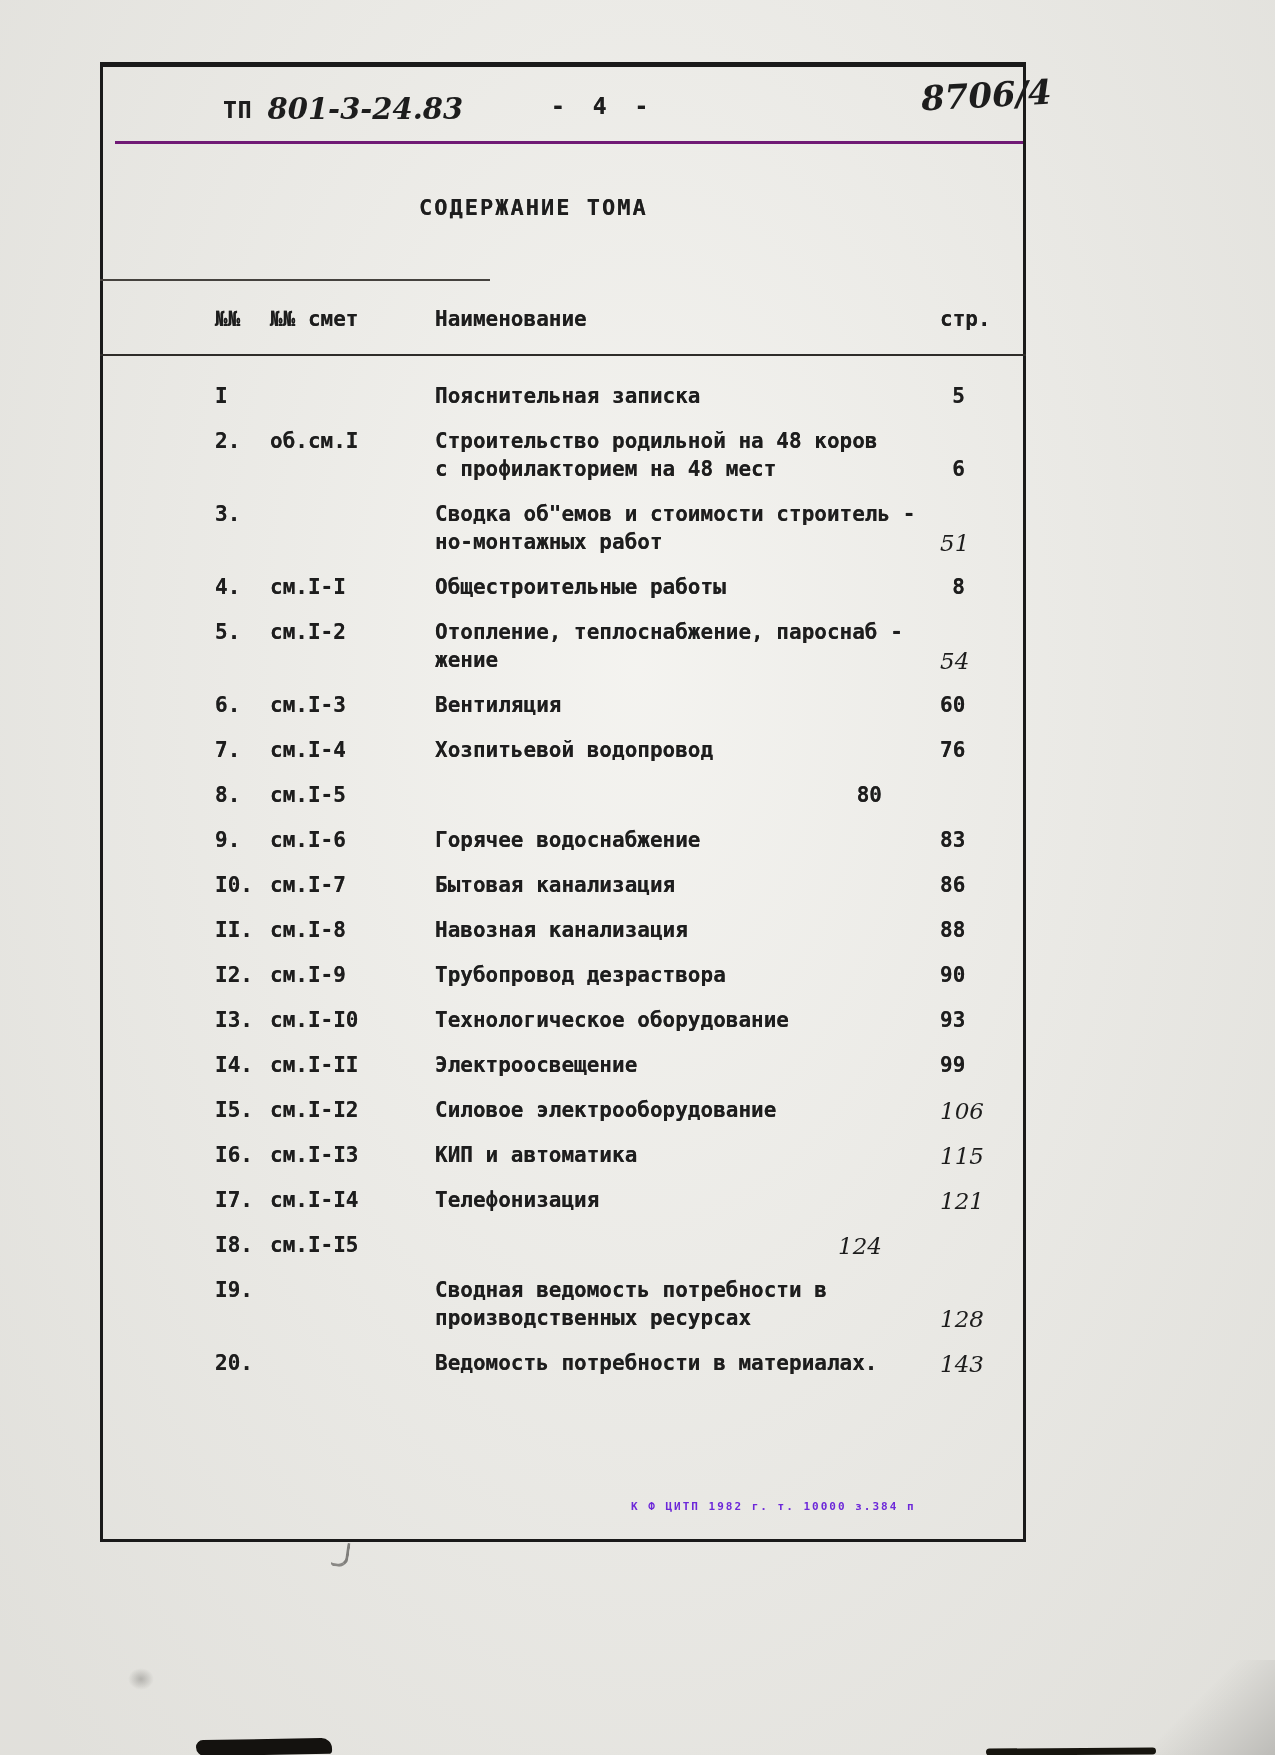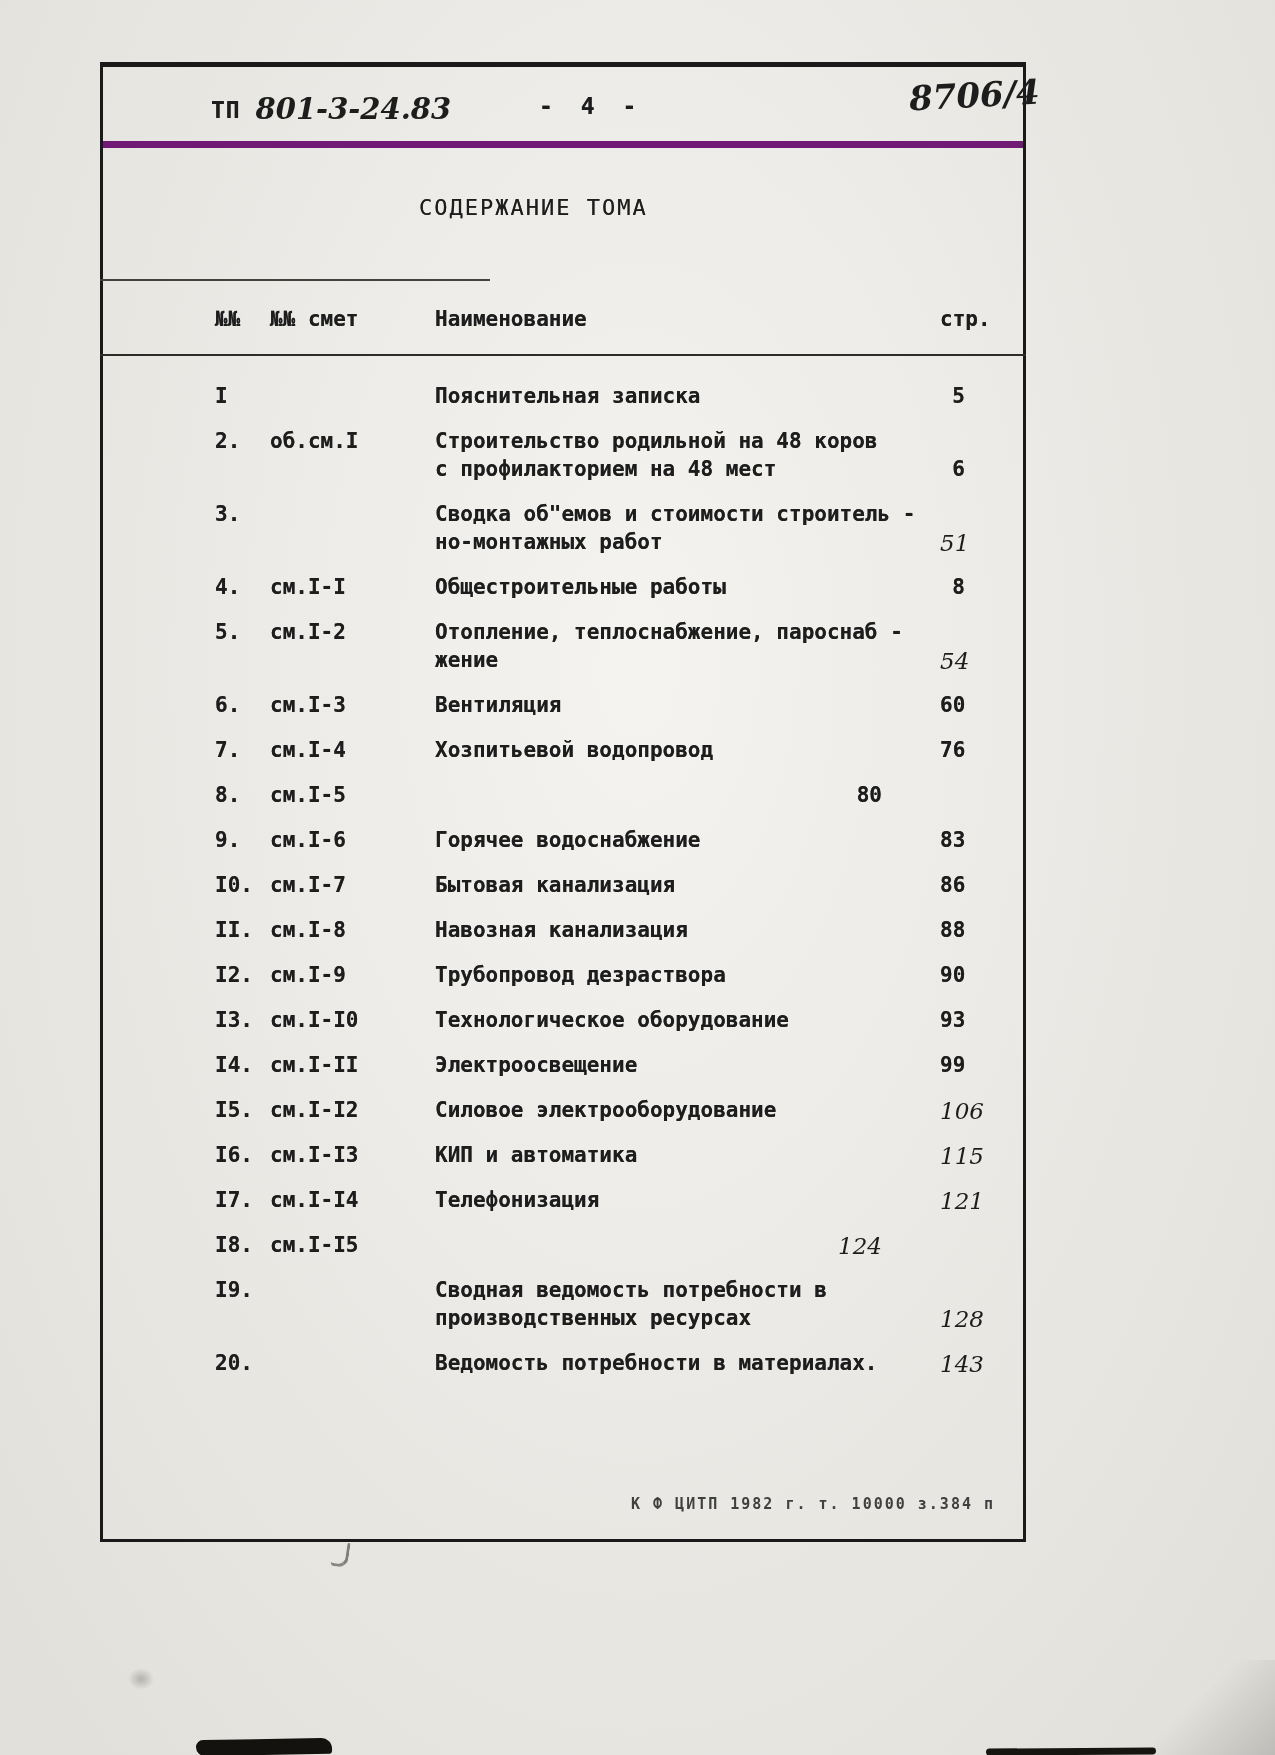--- a/index.html
+++ b/index.html
@@ -21,22 +21,22 @@
     position: absolute;
     left: 100px; top: 62px;
     width: 926px; height: 1480px;
     border: 3px solid #1a1a1a;
     border-top-width: 5px;
     box-sizing: border-box;
   }
   .typed { font-weight: bold; text-shadow: 0 0 0.6px rgba(25,25,25,0.7); }
 
   .frame-header {
-    position: absolute; top: 0; left: 0; right: 0; height: 74px;
-    border-bottom: 7px solid #701a75;
+    position: absolute; top: 0; left: 12px; right: 0; height: 74px;
+    border-bottom: 3px solid #701a75;
   }
   .doc-code {
     position: absolute; left: 108px; top: 24px;
     font-size: 23px; font-weight: bold; letter-spacing: 1px;
     text-shadow: 0 0 0.6px rgba(25,25,25,0.7);
   }
   .hw {
     font-family: "DejaVu Serif", serif;
     font-style: italic;
     font-weight: 600;
@@ -49,21 +49,21 @@
     text-shadow: 0 0 0.6px rgba(25,25,25,0.7);
   }
   .inv-num {
     position: absolute; left: 806px; top: 8px;
     font-size: 34px;
     transform: rotate(-3deg);
   }
 
   .title {
     position: absolute; left: 316px; top: 128px;
-    font-size: 22px; font-weight: normal; letter-spacing: 2px;
+    font-size: 22px; font-weight: bold; letter-spacing: 2px;
     text-shadow: 0 0 0.6px rgba(25,25,25,0.7);
   }
   .underline-partial {
     position: absolute; top: 212px; left: -3px; width: 390px; height: 2px;
     background: #45423e;
   }
   .rule-full {
     position: absolute; top: 287px; left: -3px; right: -3px; height: 2px;
     background: #2e2c29;
   }
@@ -88,22 +88,22 @@
   .cell-name { white-space: pre; align-self: start; }
   .cell-page {
     align-self: end;
     text-align: right;
     padding-right: 58px;
   }
   .cell-page.hw { font-size: 23px; font-weight: 500; line-height: 26px; }
 
   .print-info {
     position: absolute; bottom: 26px; left: 528px;
-    font-size: 15px; font-weight: bold; letter-spacing: 2px;
-    color: #404040;
+    font-size: 11px; font-weight: bold; letter-spacing: 2px;
+    color: #6d28d9;
     margin-top: 48px;
   }
 
   
   .smudge-squiggle {
     position: absolute; left: 332px; top: 1542px; width: 14px; height: 22px;
     border-right: 3px solid rgba(45,43,40,0.55);
     border-bottom: 3px solid rgba(45,43,40,0.5);
     border-radius: 0 0 10px 4px;
     transform: rotate(8deg);

